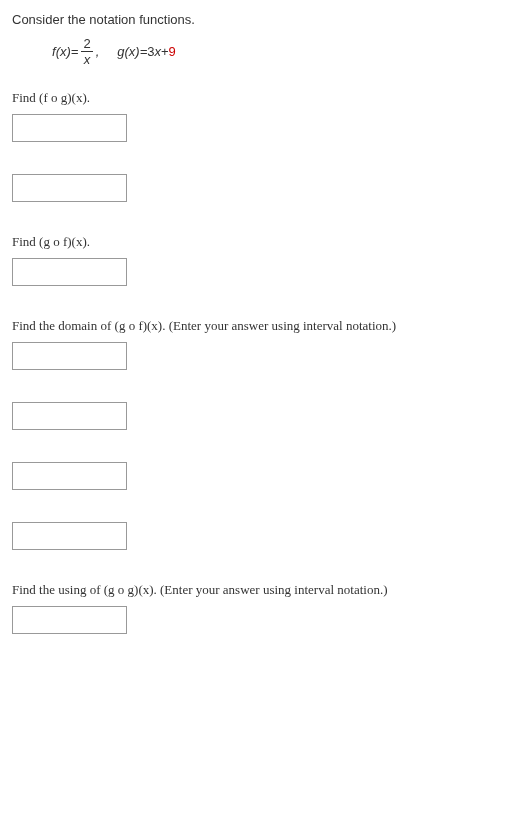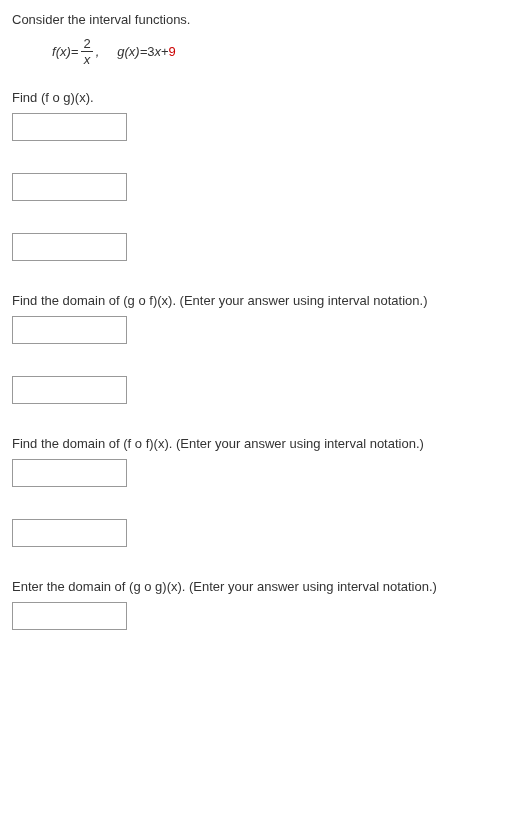--- a/index.html
+++ b/index.html
@@ -43,40 +43,41 @@
     }
     .gx-part {
       margin-left: 18px;
     }
     .red9 {
       color: #cc0000;
     }
     .prompt {
       margin-top: 24px;
       margin-bottom: 8px;
+      font-family: Liberation Serif, serif;
     }
     .answer-box {
       width: 115px;
       height: 28px;
       border: 1px solid #999;
       background: #fff;
       box-sizing: border-box;
       padding: 4px;
       font-family: Arial, Helvetica, sans-serif;
       font-size: 13px;
     }
     .section {
       margin-bottom: 32px;
     }
     .it { font-style: italic; }
   </style>
 </head>
 <body>
 
-<div class="intro">Consider the interval functions.</div>
+<div class="intro">Consider the notation functions.</div>
 
 <div class="functions-row">
   <span class="fx-part">
     <span class="it">f</span>
       <span>(</span>
       <span class="it">x</span>
       <span>)</span>
       <span> = </span>
     <span class="fraction">
       <span class="num">2</span>
@@ -100,37 +101,37 @@
 <div class="section">
   <div class="prompt">Find (f o g)(x).</div>
   <input type="text" class="answer-box" style="">
 </div>
 
 <div class="section">
   <input type="text" class="answer-box" style="">
 </div>
 
 <div class="section">
+  <div class="prompt">Find (g o f)(x).</div>
   <input type="text" class="answer-box" style="">
 </div>
 
 <div class="section">
   <div class="prompt">Find the domain of (g o f)(x). (Enter your answer using interval notation.)</div>
   <input type="text" class="answer-box" style="">
 </div>
 
 <div class="section">
   <input type="text" class="answer-box" style="">
 </div>
 
 <div class="section">
-  <div class="prompt">Find the domain of (f o f)(x). (Enter your answer using interval notation.)</div>
   <input type="text" class="answer-box" style="">
 </div>
 
 <div class="section">
   <input type="text" class="answer-box" style="">
 </div>
 
 <div class="section" style="margin-bottom:8px">
-  <div class="prompt">Enter the domain of (g o g)(x). (Enter your answer using interval notation.)</div>
+  <div class="prompt">Find the using of (g o g)(x). (Enter your answer using interval notation.)</div>
   <input type="text" class="answer-box" style="">
 </div>
 
 </body></html>

